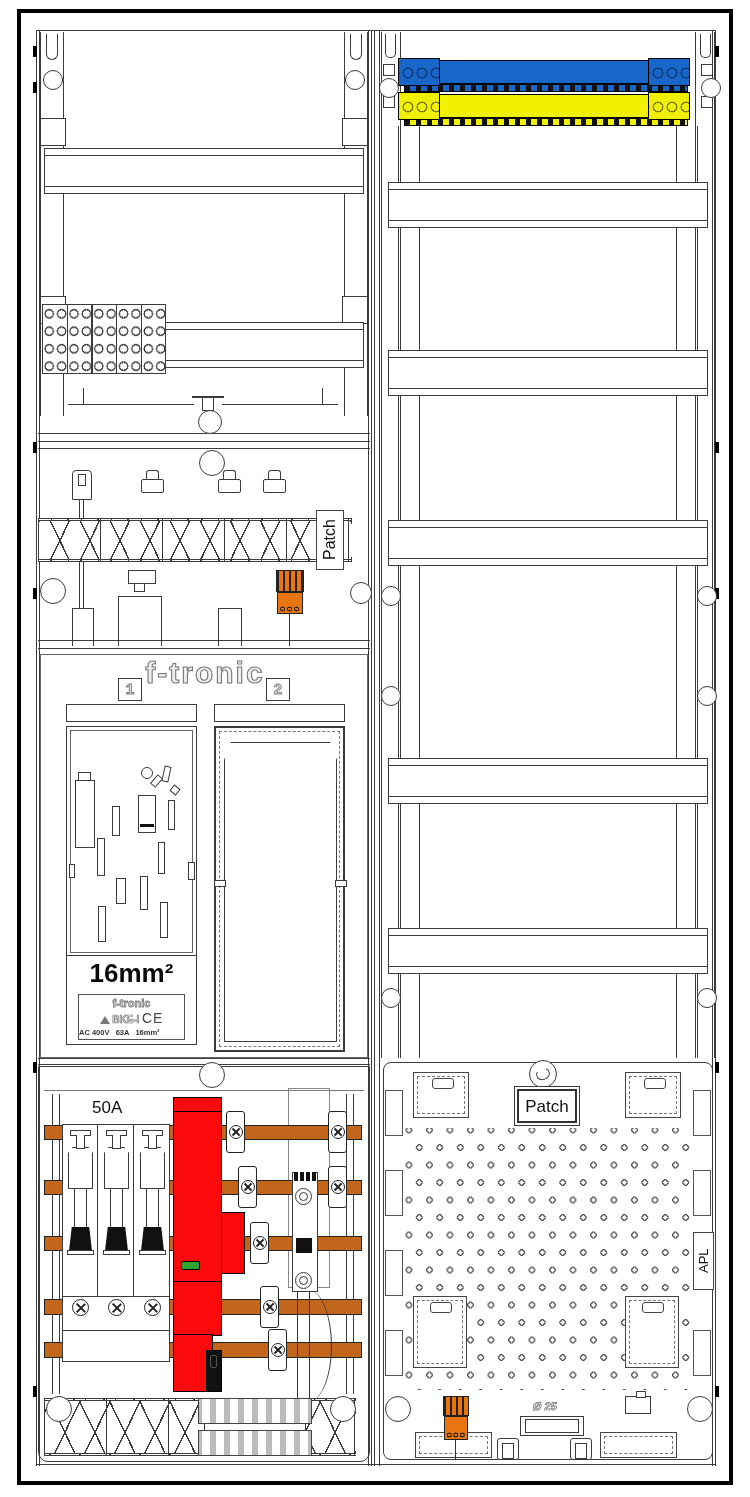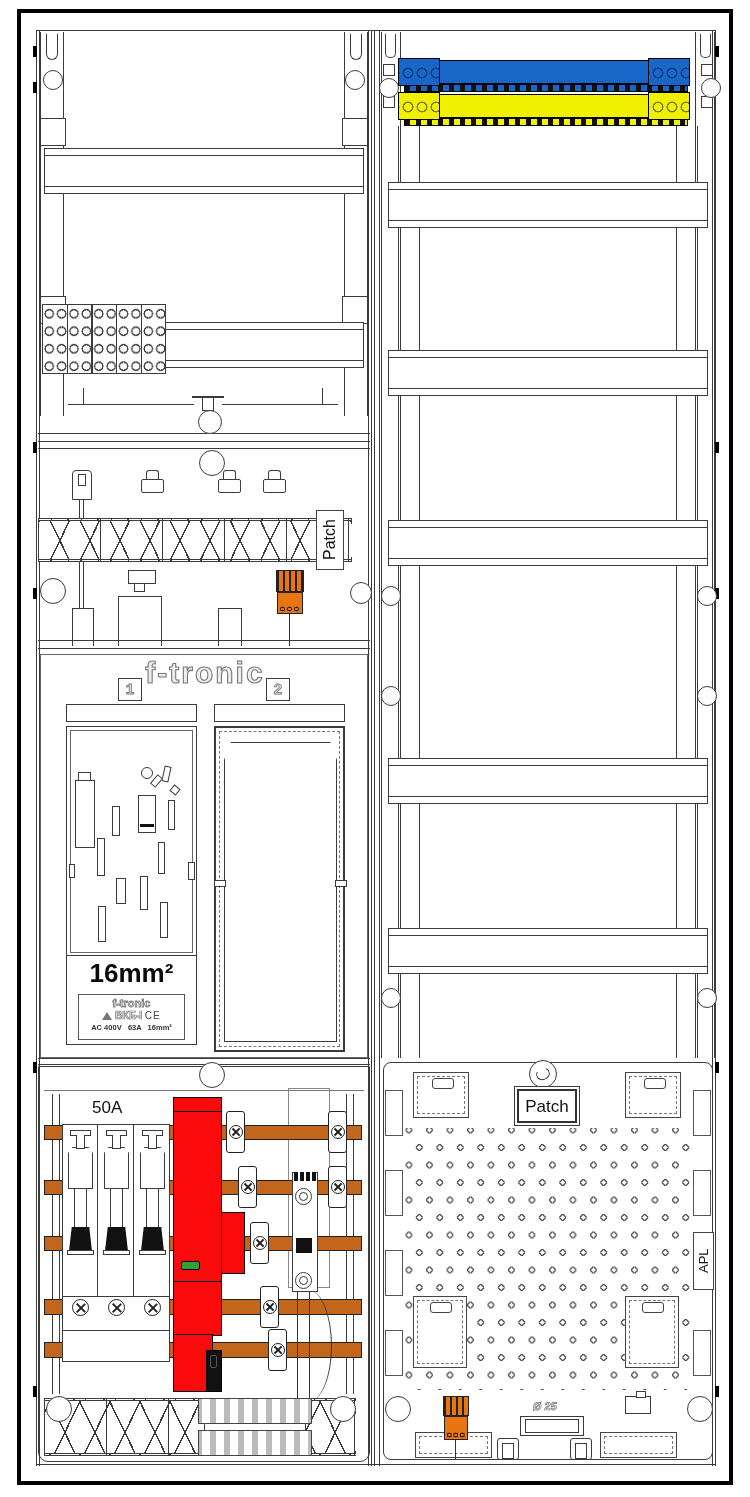--- a/index.html
+++ b/index.html
@@ -150,23 +150,23 @@
   <div class="abs ln" style="left:69px;top:864px;width:6px;height:14px;"></div>
   <div class="abs ln" style="left:188px;top:862px;width:7px;height:18px;"></div>
 
   <div class="abs ln thick" style="left:66px;top:955px;width:131px;height:90px;"></div>
   <div class="abs cap" style="left:70px;top:958px;width:123px;font-size:26px;text-align:center;color:#0a0a0a;">16mm²</div>
   <div class="abs ln" style="left:78px;top:994px;width:107px;height:46px;border-color:#555;">
     <div class="outtxt" style="font-size:11px;text-align:center;-webkit-text-stroke-width:0.8px;margin-top:2px;">f-tronic</div>
     <div style="text-align:center;font-size:9px;margin-top:1px;color:#555;">
       <span style="display:inline-block;width:0;height:0;border-left:5px solid transparent;border-right:5px solid transparent;border-bottom:8px solid #777;vertical-align:-1px;"></span>
       <span class="outtxt" style="font-size:10px;-webkit-text-stroke-width:0.7px;">BKE-I</span>
-      <span style="font-size:10px;color:#444;letter-spacing:1px;">CE</span>
-    </div>
-    <div class="cap" style="text-align:center;font-size:7.5px;margin-top:2px;color:#333;white-space:pre;">AC 400V   63A   16mm²</div>
+      <span style="font-size:14px;color:#444;letter-spacing:1px;">CE</span>
+    </div>
+    <div class="cap" style="font-size:7.5px;margin-top:2px;color:#333;white-space:pre;">AC 400V   63A   16mm²</div>
   </div>
 
   <div class="abs ln" style="left:214px;top:726px;width:131px;height:326px;border-width:2px;">
     <div class="dash-in"></div>
     <div class="abs noBg" style="left:8px;top:14px;width:113px;height:300px;border:1.5px solid var(--line);clip-path:polygon(0 6%,6% 0,94% 0,100% 6%,100% 100%,0 100%);"></div>
     <div class="abs ln" style="left:-2px;top:152px;width:12px;height:7px;"></div>
     <div class="abs ln" style="left:119px;top:152px;width:12px;height:7px;"></div>
   </div>
 
   <div class="abs noBg" style="left:38px;top:1058px;width:332px;height:0;border-top:1.2px solid var(--line);"></div>

